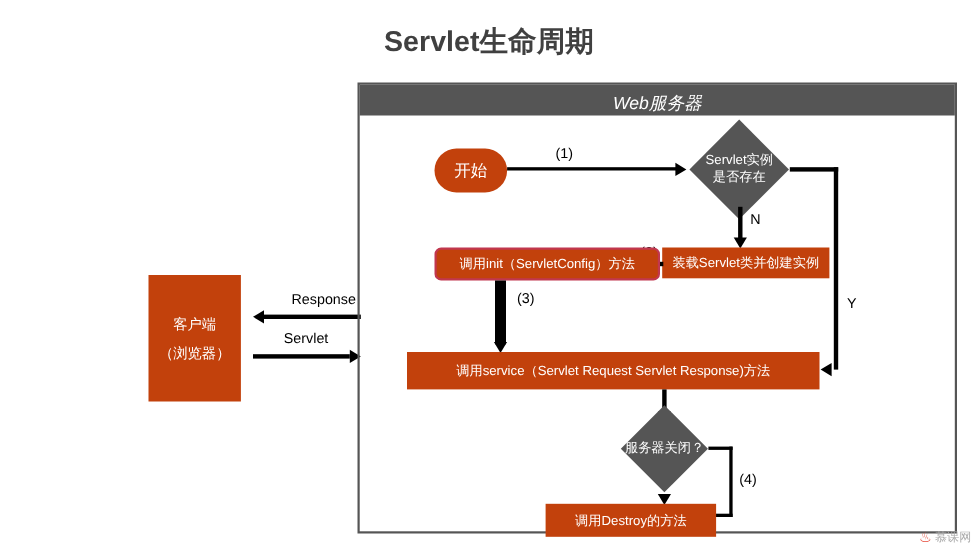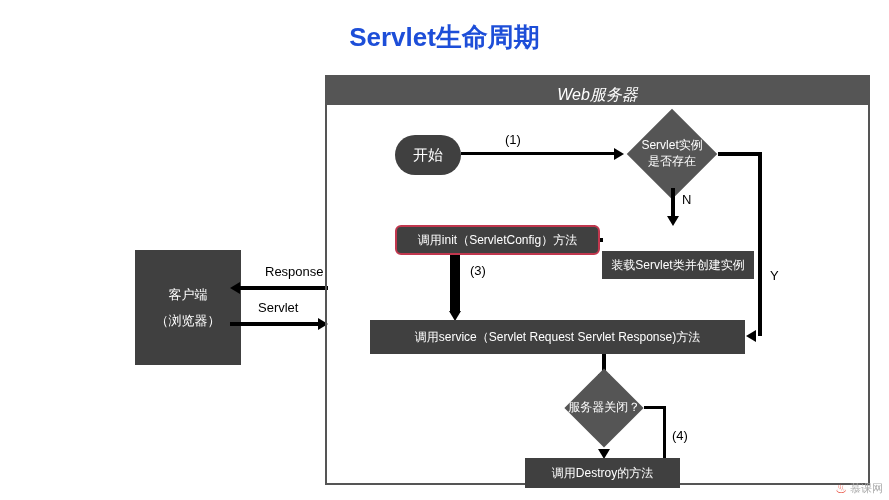--- a/index.html
+++ b/index.html
@@ -1,39 +1,39 @@
 <!DOCTYPE html>
 <html><head>
 <meta charset="utf-8">
 <style>
   * { margin: 0; padding: 0; box-sizing: border-box; }
   body { font-family: "Microsoft YaHei", Arial, sans-serif; background: #fff; width: 889px; height: 500px; position: relative; overflow: hidden; }
   
-  .title { position: absolute; top: 20px; left: 0; right: 0; text-align: center; font-size: 26px; font-weight: bold; color: #1d4ed8; }
+  .title { position: absolute; top: 20px; left: 0; right: 0; text-align: center; font-size: 26px; font-weight: bold; color: #404040; }
   
-  .box { position: absolute; display: flex; align-items: center; justify-content: center; text-align: center; color: #fff; background: #404040; font-size: 13px; padding: 4px; }
+  .box { position: absolute; display: flex; align-items: center; justify-content: center; text-align: center; color: #fff; background: #c2410c; font-size: 13px; padding: 4px; }
   .header { background: #555; color: #fff; font-size: 16px; padding: 4px 0; text-align: center; }
   
-  .client { left: 135px; top: 250px; width: 106px; height: 115px; flex-direction: column; line-height: 2; }
+  .client { left: 135px; top: 250px; width: 84px; height: 115px; flex-direction: column; line-height: 2; }
   
   .server-container { position: absolute; left: 325px; top: 75px; width: 545px; height: 410px; border: 2px solid #555; }
   .server-header { position: absolute; top: 0; left: 0; right: 0; height: 28px; line-height: 28px; font-style: italic; }
   
   .start { position: absolute; left: 395px; top: 135px; width: 66px; height: 40px; border-radius: 20px; font-size: 15px; }
   
   .diamond { position: absolute; background: #555; color: #fff; transform: rotate(45deg); display: flex; align-items: center; justify-content: center; }
   .diamond > span { transform: rotate(-45deg); white-space: nowrap; text-align: center; font-size: 12px; line-height: 1.3; }
   
   .d1 { left: 640px; top: 122px; width: 64px; height: 64px; }
   .d2 { left: 576px; top: 380px; width: 56px; height: 56px; }
   
-  .load-box { left: 602px; top: 225px; width: 152px; height: 28px; font-size: 12px; margin-top: 26px; }
+  .load-box { left: 602px; top: 225px; width: 152px; height: 28px; font-size: 12px; }
   .init-box { left: 370px; top: 225px; width: 205px; height: 30px; border: 2px solid #c1374e; border-radius: 6px; font-size: 12px; margin-left: 25px; }
   .service-box { left: 370px; top: 320px; width: 375px; height: 34px; font-size: 12px; }
-  .destroy-box { left: 525px; top: 458px; width: 155px; height: 30px; font-size: 12px; }
+  .destroy-box { left: 496px; top: 458px; width: 155px; height: 30px; font-size: 12px; }
   
   .label { position: absolute; font-size: 13px; color: #000; }
   .step { font-size: 13px; }
   
   .arrow-line { position: absolute; background: #000; }
   .arrow-head { position: absolute; width: 0; height: 0; }
   .ar { border-top: 6px solid transparent; border-bottom: 6px solid transparent; border-left: 10px solid #000; }
   .al { border-top: 6px solid transparent; border-bottom: 6px solid transparent; border-right: 10px solid #000; }
   .ad { border-left: 6px solid transparent; border-right: 6px solid transparent; border-top: 10px solid #000; }
   

